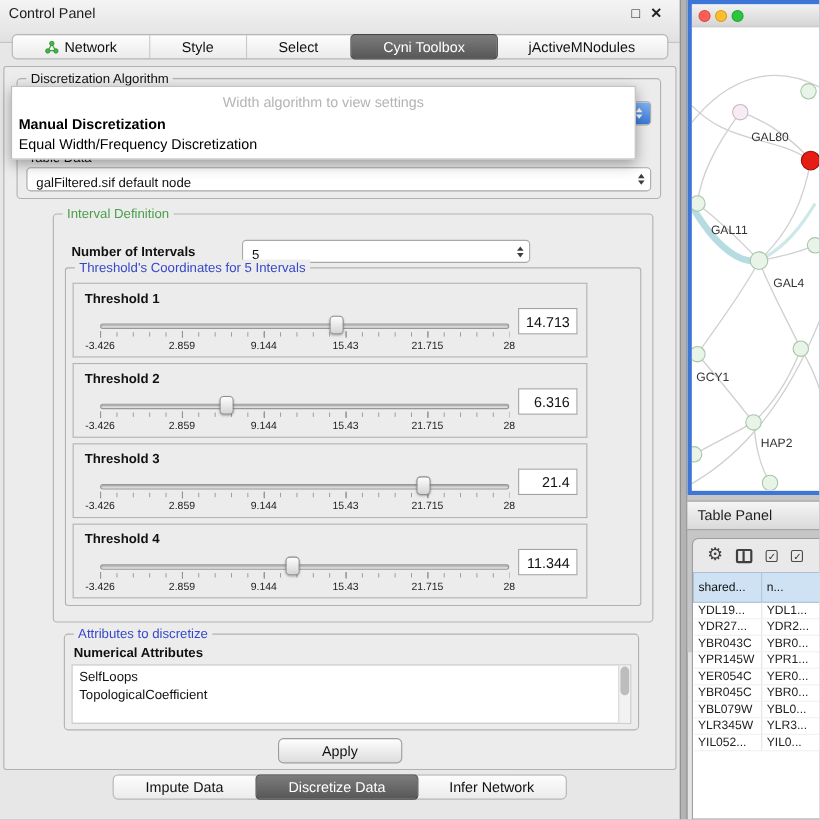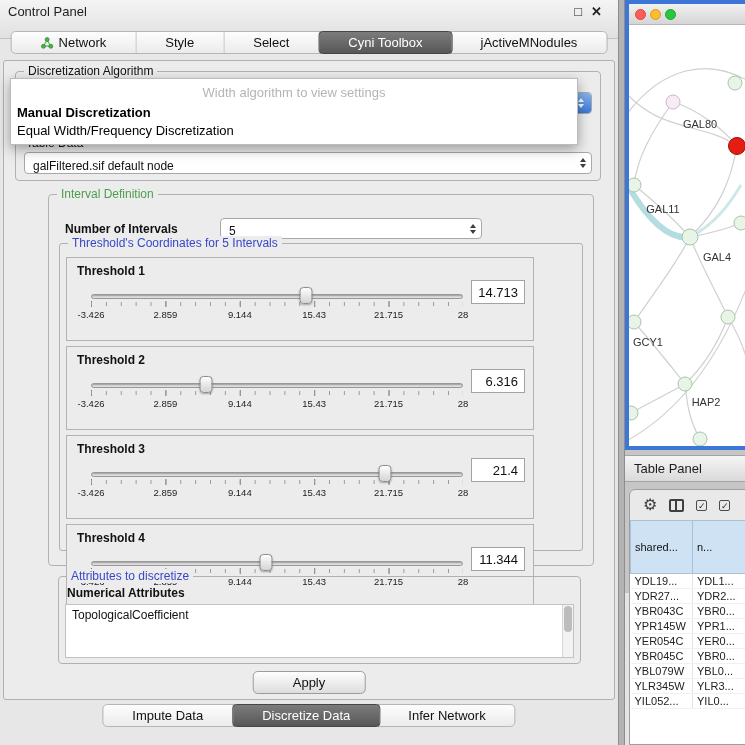--- a/index.html
+++ b/index.html
@@ -43,21 +43,21 @@
   .algo-combo { position:absolute; left:8px; top:20px; width:568px; height:22px; }
   .td-label { position:absolute; left:10px; top:64px; font-size:12px; color:#111; }
   .table-combo { position:absolute; left:8px; top:80px; width:568px; height:22px; }
 
   
   .interval-group { left:44px; top:133px; width:546px; height:372px; }
   .count-label { position:absolute; left:16px; top:27px; font-size:12px; font-weight:bold; color:#111; }
   .count-combo { position:absolute; left:171px; top:23px; width:262px; height:21px; }
   .thresholds-group { position:absolute; left:10px; top:48px; width:524px; height:308px; border:1px solid #b1b1b1; border-radius:3px; }
 
-  .threshold-panel { position:relative; margin:5px 48px 0 6px; height:84px; border:1px solid #b3b3b3; background:#ececec; }
+  .threshold-panel { position:relative; margin:5px 48px 0 6px; height:68px; border:1px solid #b3b3b3; background:#ececec; }
   .threshold-panel.first { margin-top:13px; }
   .th-label { position:absolute; left:10px; top:6px; font-size:12px; font-weight:bold; color:#111; }
   .slider { position:absolute; left:24px; right:70px; top:28px; height:38px; }
   .track { position:absolute; left:0; right:0; top:8px; height:5px; background:linear-gradient(#c7c7c7,#e2e2e2); border:1px solid #989898; border-radius:3px; box-shadow:inset 0 1px 1px rgba(0,0,0,.18); }
   .ticks { position:absolute; left:0; right:0; top:16px; height:4px; background-image:linear-gradient(90deg,#9a9a9a 1px,transparent 1px); background-size:4% 100%; }
   .ticks-major { position:absolute; left:0; right:0; top:15px; height:6px; background-image:linear-gradient(90deg,#777 1px,transparent 1px); background-size:20% 100%; }
   .thumb { position:absolute; top:1px; width:13px; height:17px; transform:translateX(-50%); background:linear-gradient(#fdfdfd,#d4d4d4); border:1px solid #8d8d8d; border-radius:4px; box-shadow:0 1px 2px rgba(0,0,0,.3); }
   .scale { position:absolute; left:0; right:0; top:23px; height:12px; font-size:9.5px; color:#222; }
   .scale span { position:absolute; transform:translateX(-50%); }
   .value-box { position:absolute; right:8px; top:22px; width:54px; height:24px; background:#fff; border:1px solid #a3a3a3; font-size:13px; color:#111; text-align:right; padding-right:6px; line-height:23px; }
@@ -95,21 +95,21 @@
 
   .table-panel-bar { position:absolute; left:0; top:455px; width:120px; height:27px; background:linear-gradient(#f5f5f5,#dadada); border-top:1px solid #a4a4a4; border-bottom:1px solid #a4a4a4; font-size:13px; color:#1d1d1d; display:flex; align-items:center; padding-left:9px; }
   .table-frame { position:absolute; left:4px; top:489px; width:120px; height:256px; background:#e9e9e9; border:1px solid #9e9e9e; border-radius:6px 0 0 0; overflow:hidden; }
   .table-toolbar { height:30px; display:flex; align-items:center; gap:12px; padding-left:13px; }
   .tb-gear { font-size:16px; color:#3f3f3f; line-height:16px; }
   .tb-cols { width:15px; height:13px; border:2px solid #3f3f3f; border-radius:2px; position:relative; }
   .tb-cols i { position:absolute; left:4px; top:0; bottom:0; width:2px; background:#3f3f3f; }
   .tb-check { width:11px; height:11px; border:1px solid #4a4a4a; border-radius:2px; font-size:9px; line-height:10px; color:#2e2e2e; text-align:center; }
   .table-scroll { position:absolute; left:0; right:0; top:30px; bottom:0; background:#fff; }
   .data-table { width:100%; border-collapse:collapse; table-layout:fixed; }
-  .data-table th { background:#cfe2f4; border:1px solid #a9c2da; font-size:11px; font-weight:normal; color:#111; text-align:left; padding:20px 4px; }
+  .data-table th { background:#cfe2f4; border:1px solid #a9c2da; font-size:11px; font-weight:normal; color:#111; text-align:left; padding:7px 4px; }
   .data-table th.c1 { width:62px; }
   .data-table td { font-size:11px; color:#222; padding:1px 4px; border-right:1px solid #e4e4e4; border-bottom:1px solid #f1f1f1; background:#fff; overflow:hidden; white-space:nowrap; }
 </style>
 </head>
 <body>
 
 <div class="screen">
 
   <section class="control-panel">
 
@@ -256,20 +256,21 @@
             <div class="value-box">11.344</div>
           </div>
         </div>
       </div>
 
       <div class="group attrs-group">
         <span class="group-title blue">Attributes to discretize</span>
         <div class="attrs-sub">Numerical Attributes</div>
         <div class="listbox">
           <div class="pad"></div>
+          <div class="list-item">SelfLoops</div>
           <div class="list-item">TopologicalCoefficient</div>
           <div class="vscroll">
             <div class="vthumb"></div>
           </div>
         </div>
       </div>
 
       <button type="button" class="apply">Apply</button>
     </div>
 

